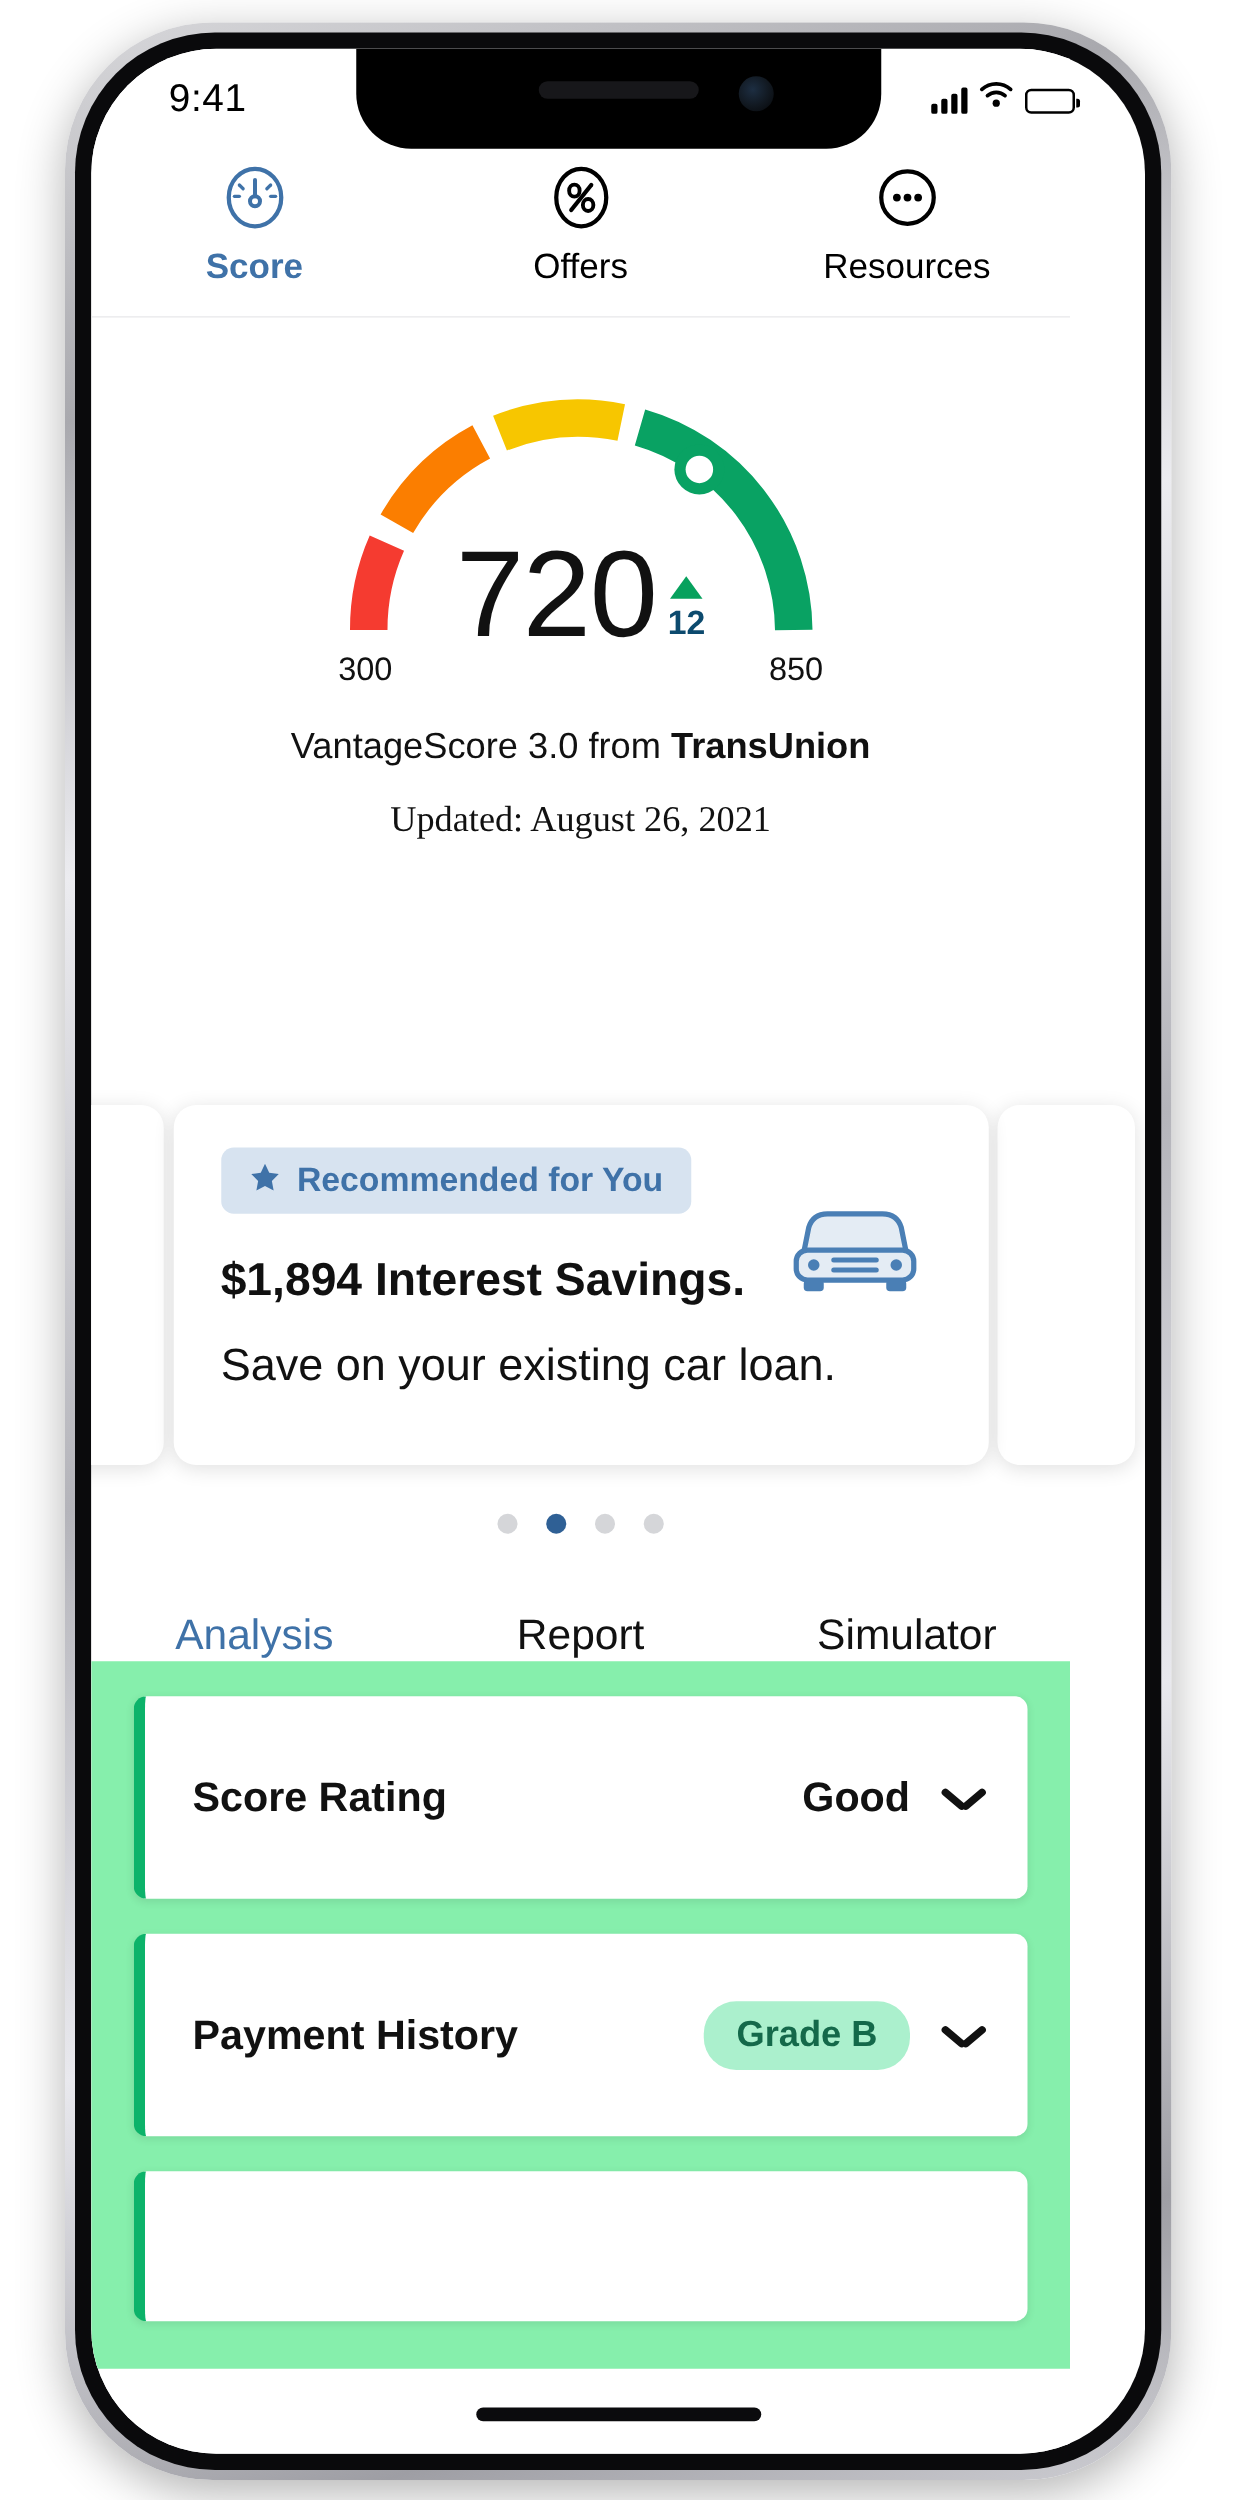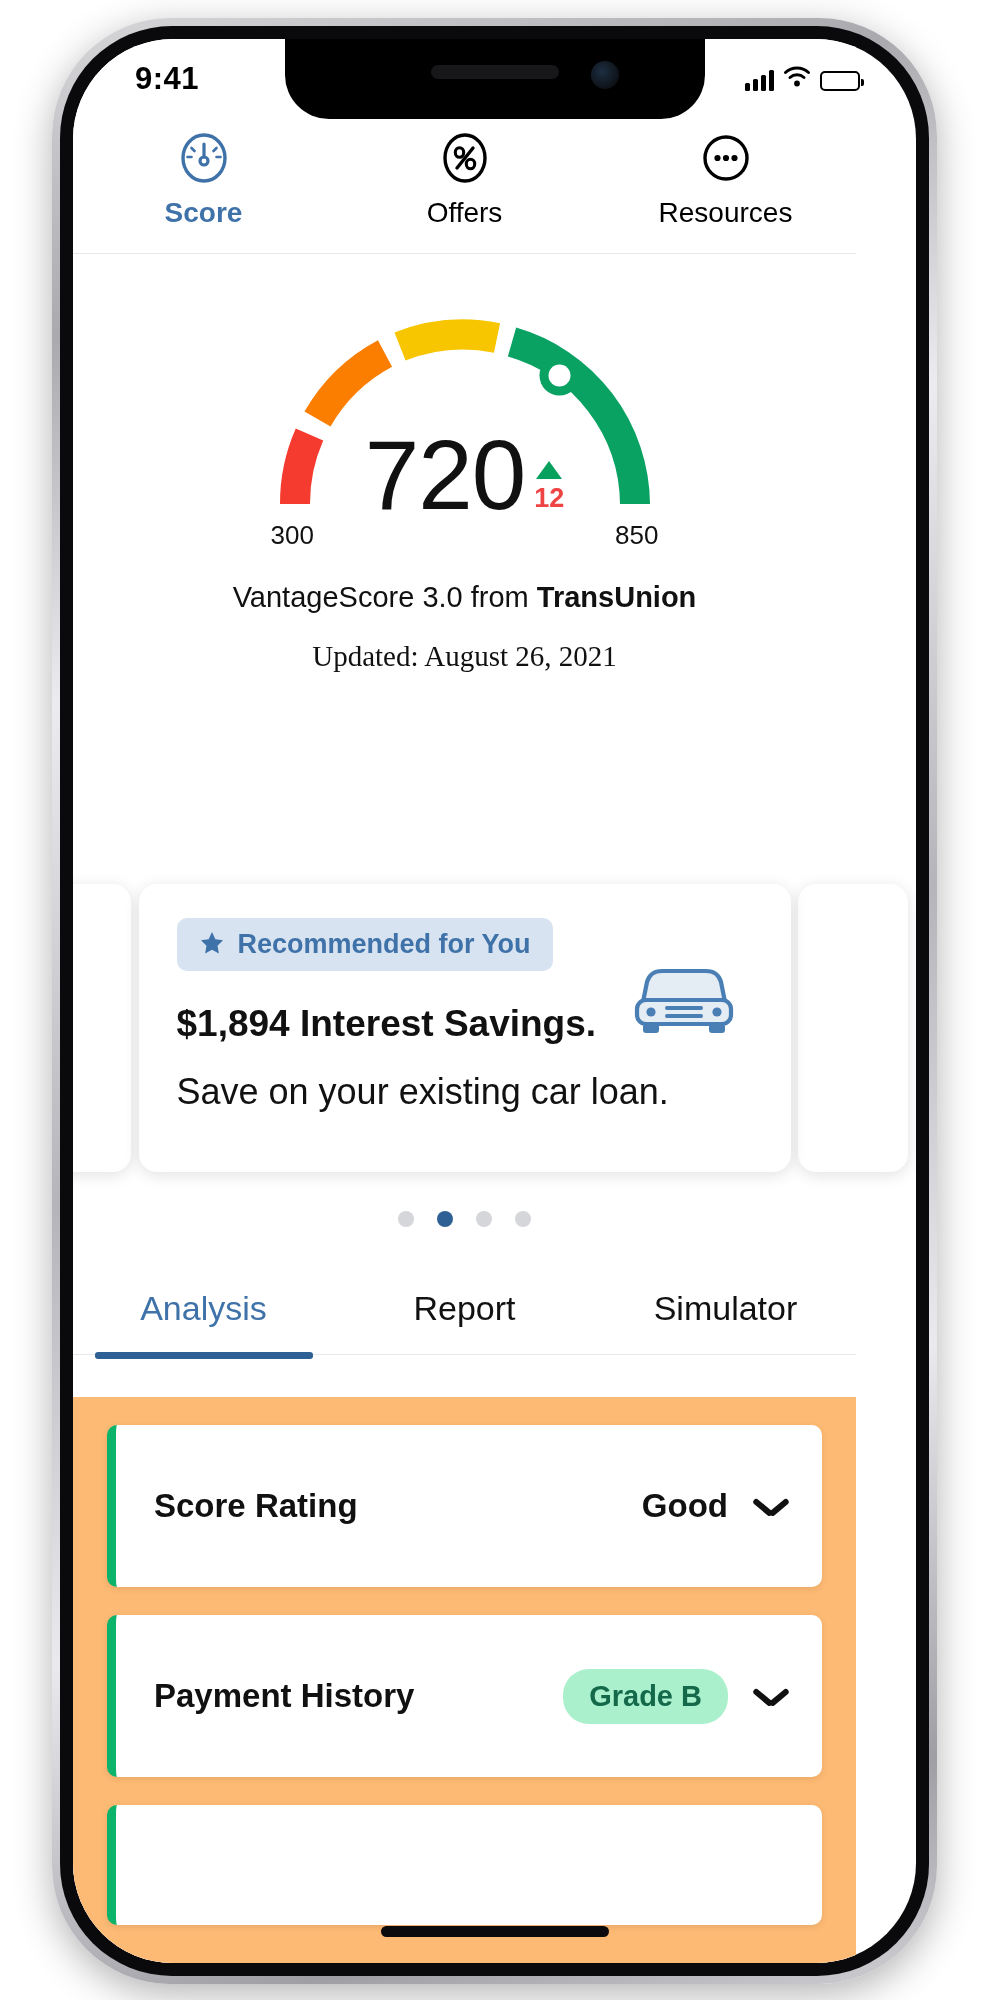--- a/index.html
+++ b/index.html
@@ -59,21 +59,21 @@
     background: radial-gradient(circle at 40% 38%, #1d2e42 0%, #111820 55%, #050608 100%);
   }
 
   
   #status-bar {
     position: absolute; left: 0; top: 0; width: 100%; height: 82px;
     z-index: 31; pointer-events: none;
   }
   #status-time {
     position: absolute; left: 62px; top: 22px;
-    font-size: 31px; font-weight: bold; color: #000;
+    font-size: 31px; font-weight: normal; color: #000;
     letter-spacing: .5px;
   }
   #status-right {
     position: absolute; right: 56px; top: 26px;
     display: flex; align-items: flex-end; gap: 9px; height: 26px;
   }
   .sig-bars { display: flex; align-items: flex-end; gap: 3px; height: 21px; }
   .sig-bars i { display: block; width: 5px; background: #000; border-radius: 1.5px; }
   .sig-bars i:nth-child(1){ height: 8px; }
   .sig-bars i:nth-child(2){ height: 12px; }
@@ -135,21 +135,21 @@
     display: flex; flex-direction: column; align-items: center;
     margin-left: 9px; margin-bottom: 6px;
   }
   #delta-arrow {
     width: 0; height: 0;
     border-left: 13px solid transparent;
     border-right: 13px solid transparent;
     border-bottom: 18px solid #07a15d;
     margin-bottom: 4px;
   }
-  #delta-value { font-size: 27px; font-weight: bold; color: #ef4444; }
+  #delta-value { font-size: 27px; font-weight: bold; color: #0c4a6e; }
 
   #gauge-labels {
     position: relative; width: 400px; margin-top: -2px; height: 34px;
   }
   #gauge-min, #gauge-max {
     position: absolute; font-size: 26px; color: #111; top: 0;
   }
   #gauge-min { left: 6px; }
   #gauge-max { right: 6px; }
 
@@ -210,22 +210,22 @@
     font-size: 34px; color: #111; position: relative; cursor: pointer;
   }
   .stab.active { color: #3f72a8; }
   .stab.active::after {
     content: ""; position: absolute; left: 50%; transform: translateX(-50%);
     bottom: -5px; width: 218px; height: 7px; background: #2f6095; border-radius: 3px;
   }
 
   
   #accordion {
-    position: absolute; top: 1358px; left: 0; width: 100%;
-    background: #fdba74; padding: 28px 0 0 0; height: 566px;
+    position: absolute; top: 1290px; left: 0; width: 100%;
+    background: #86efac; padding: 28px 0 0 0; height: 566px;
   }
   .acc-row {
     position: relative; margin: 0 34px 28px 34px;
     background: #fff; border-radius: 10px;
     border-left: 9px solid #0cb36a;
     box-shadow: 0 2px 7px rgba(0,0,0,.09);
     height: 162px;
     display: flex; align-items: center; justify-content: space-between;
     padding: 0 34px 0 38px; cursor: pointer;
   }

